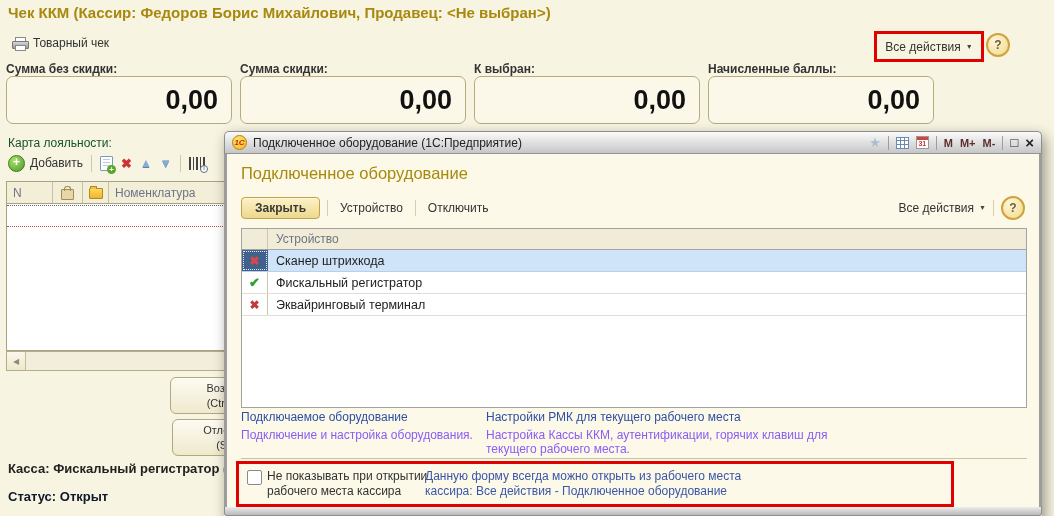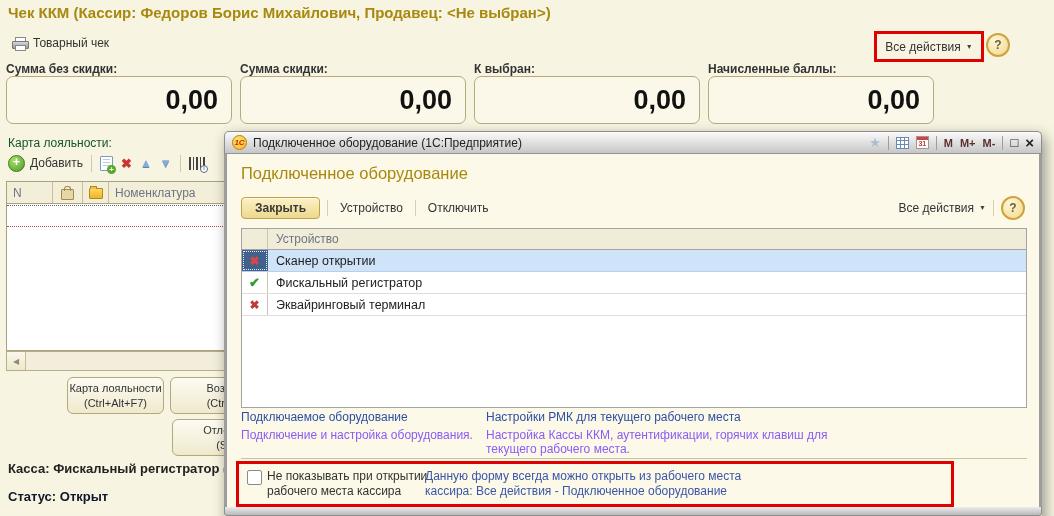--- a/index.html
+++ b/index.html
@@ -195,24 +195,20 @@
           <span class="folder-icon"></span>
         </span>
       <span class="mw-th mw-th-nom">Номенклатура</span>
     </div>
     <div class="mw-emptyrow"></div>
   </div>
   <div class="abs mw-hscroll">
     <span class="hs-arrow">◀</span>
   </div>
 
-  <div class="abs btn2 btn-loyal">
-    <div>Карта лояльности</div>
-    <div>(Ctrl+Alt+F7)</div>
-  </div>
   <div class="abs btn2 btn-return">
     <div>Возврат</div>
     <div>(Ctrl+Sh</div>
   </div>
   <div class="abs btn2 btn-defer">
     <div>Отложенн</div>
     <div>(Shift</div>
   </div>
 
   <div class="abs mw-kassa">
@@ -263,21 +259,21 @@
 
       <div class="abs dl-table">
         <div class="dt-head">
           <span class="dt-icon-col"></span>
           <span class="dt-dev-col">Устройство</span>
         </div>
         <div class="dt-row sel">
           <span class="dt-icon-col">
               <span class="cross-icon">✖</span>
             </span>
-          <span class="dt-dev-col">Сканер открытии</span>
+          <span class="dt-dev-col">Сканер штрихкода</span>
         </div>
         <div class="dt-row">
           <span class="dt-icon-col">
               <span class="check-icon">✔</span>
             </span>
           <span class="dt-dev-col">Фискальный регистратор</span>
         </div>
         <div class="dt-row">
           <span class="dt-icon-col">
               <span class="cross-icon">✖</span>

